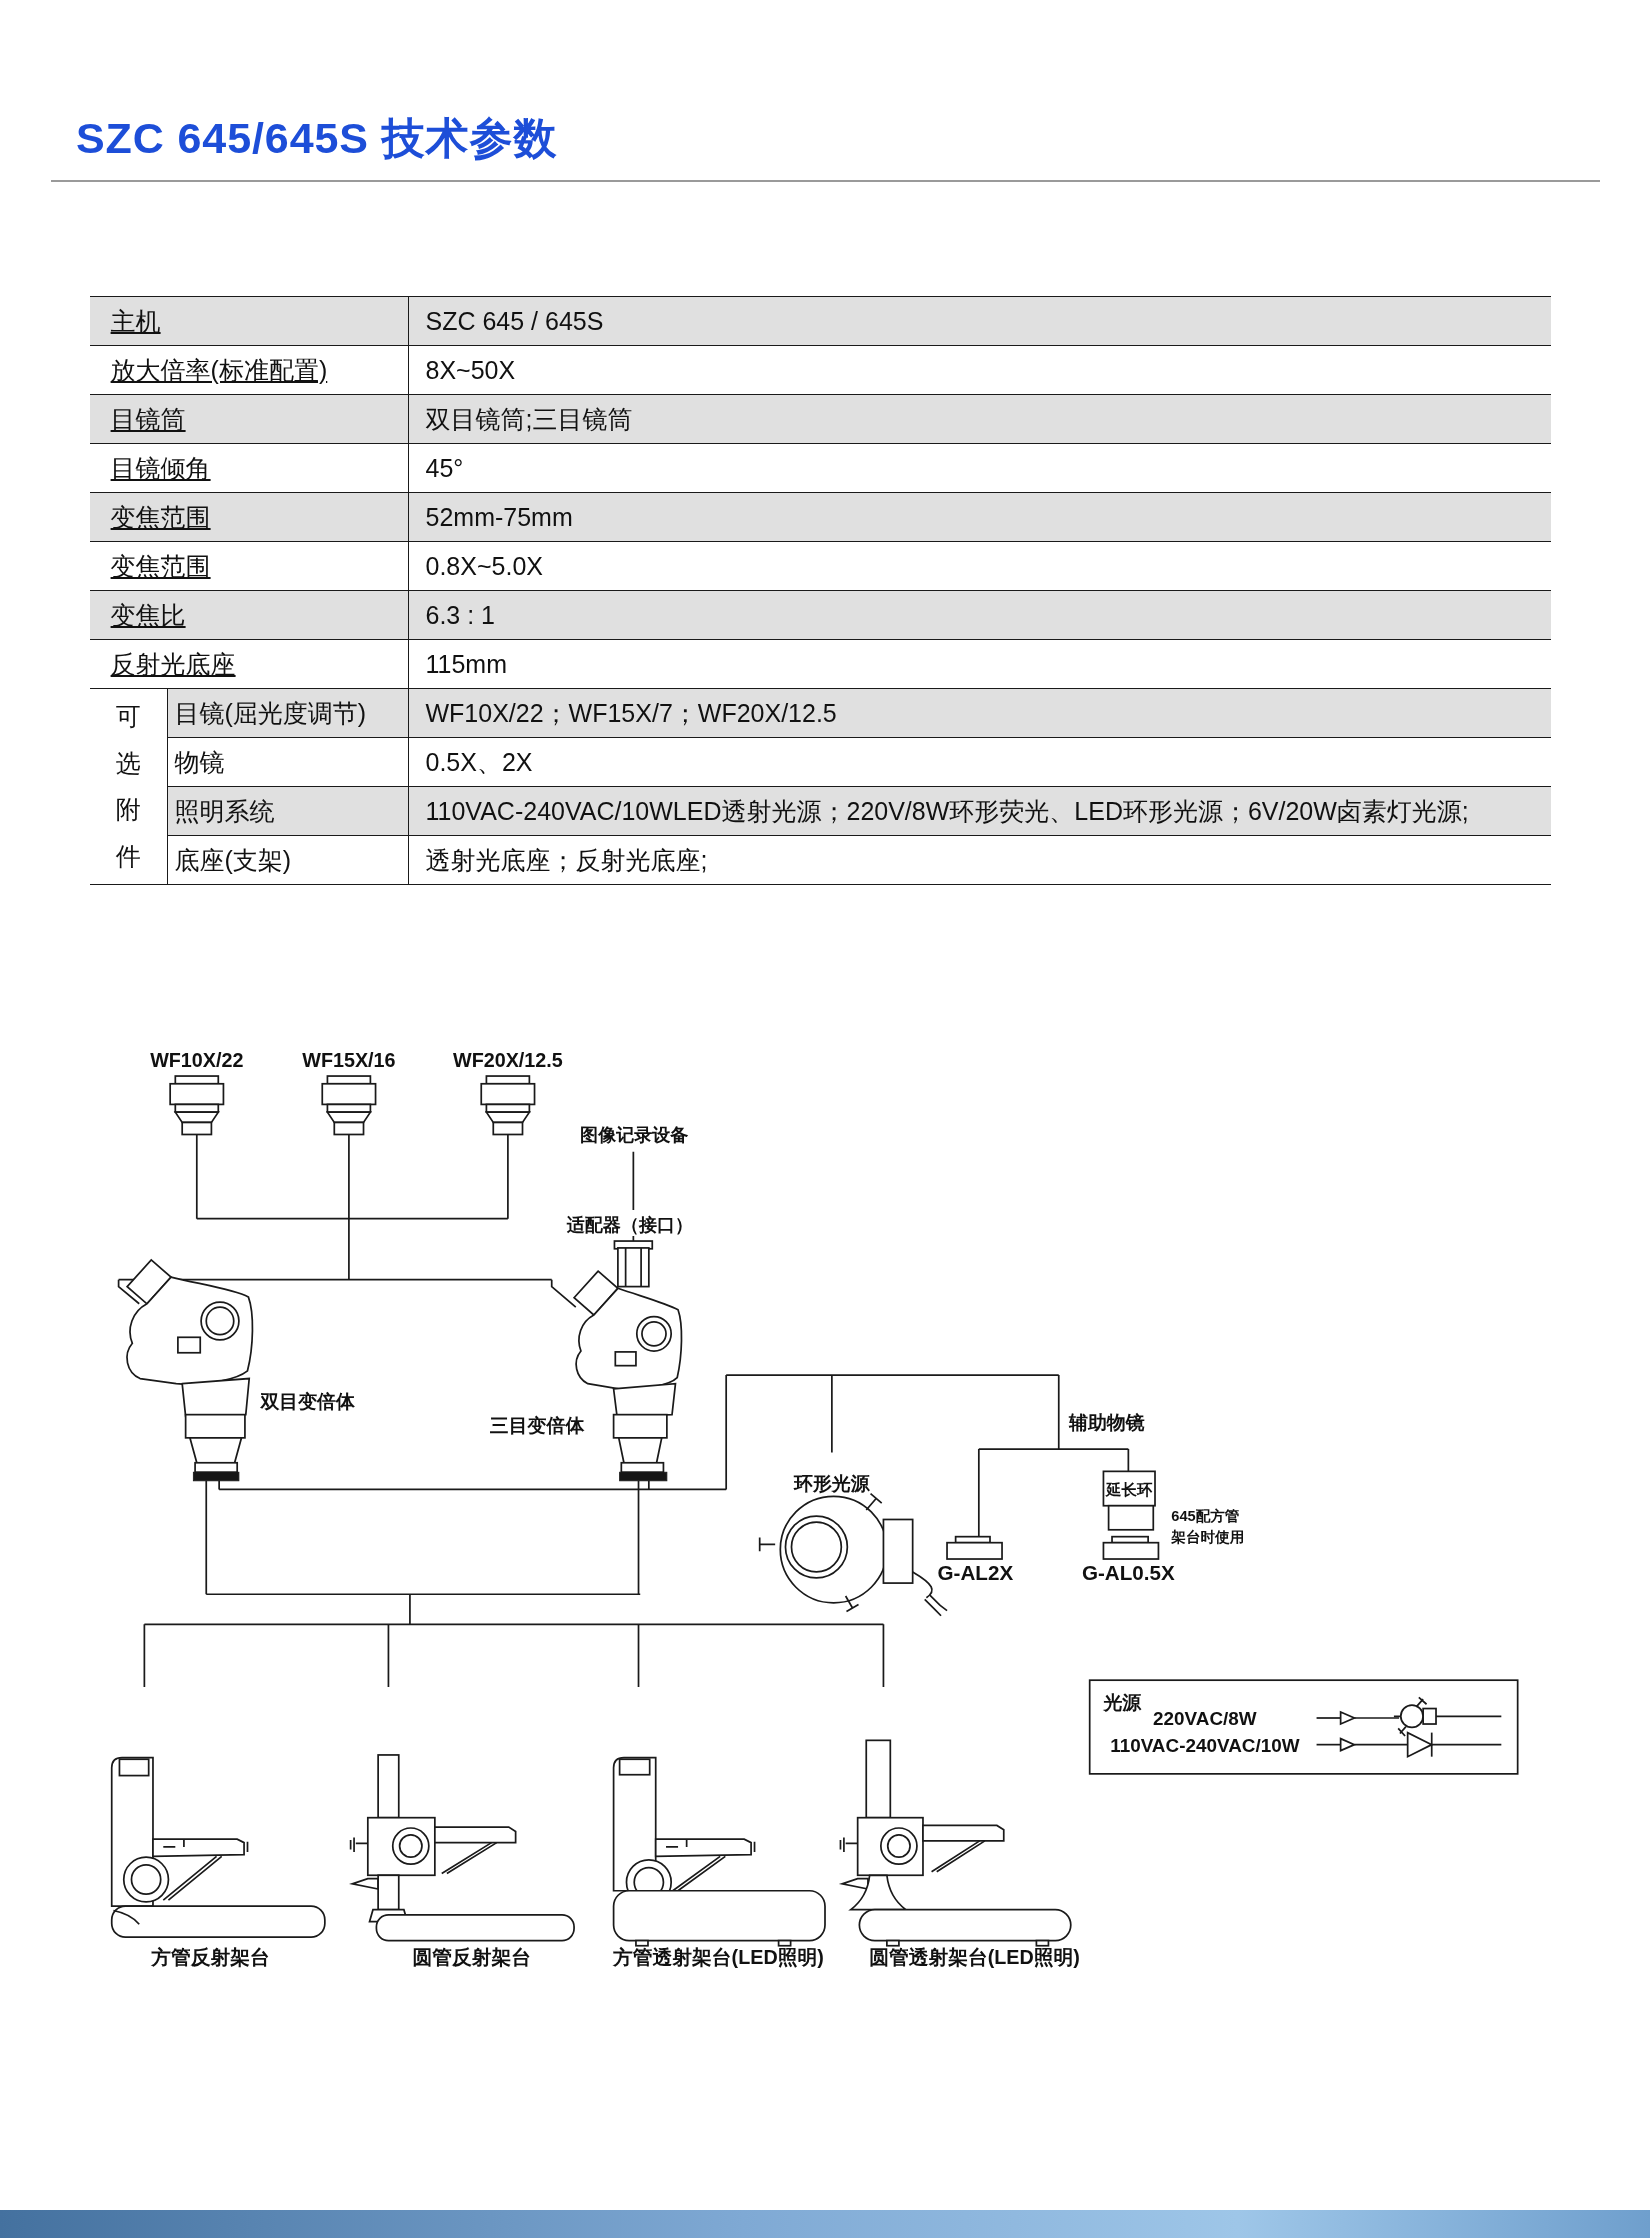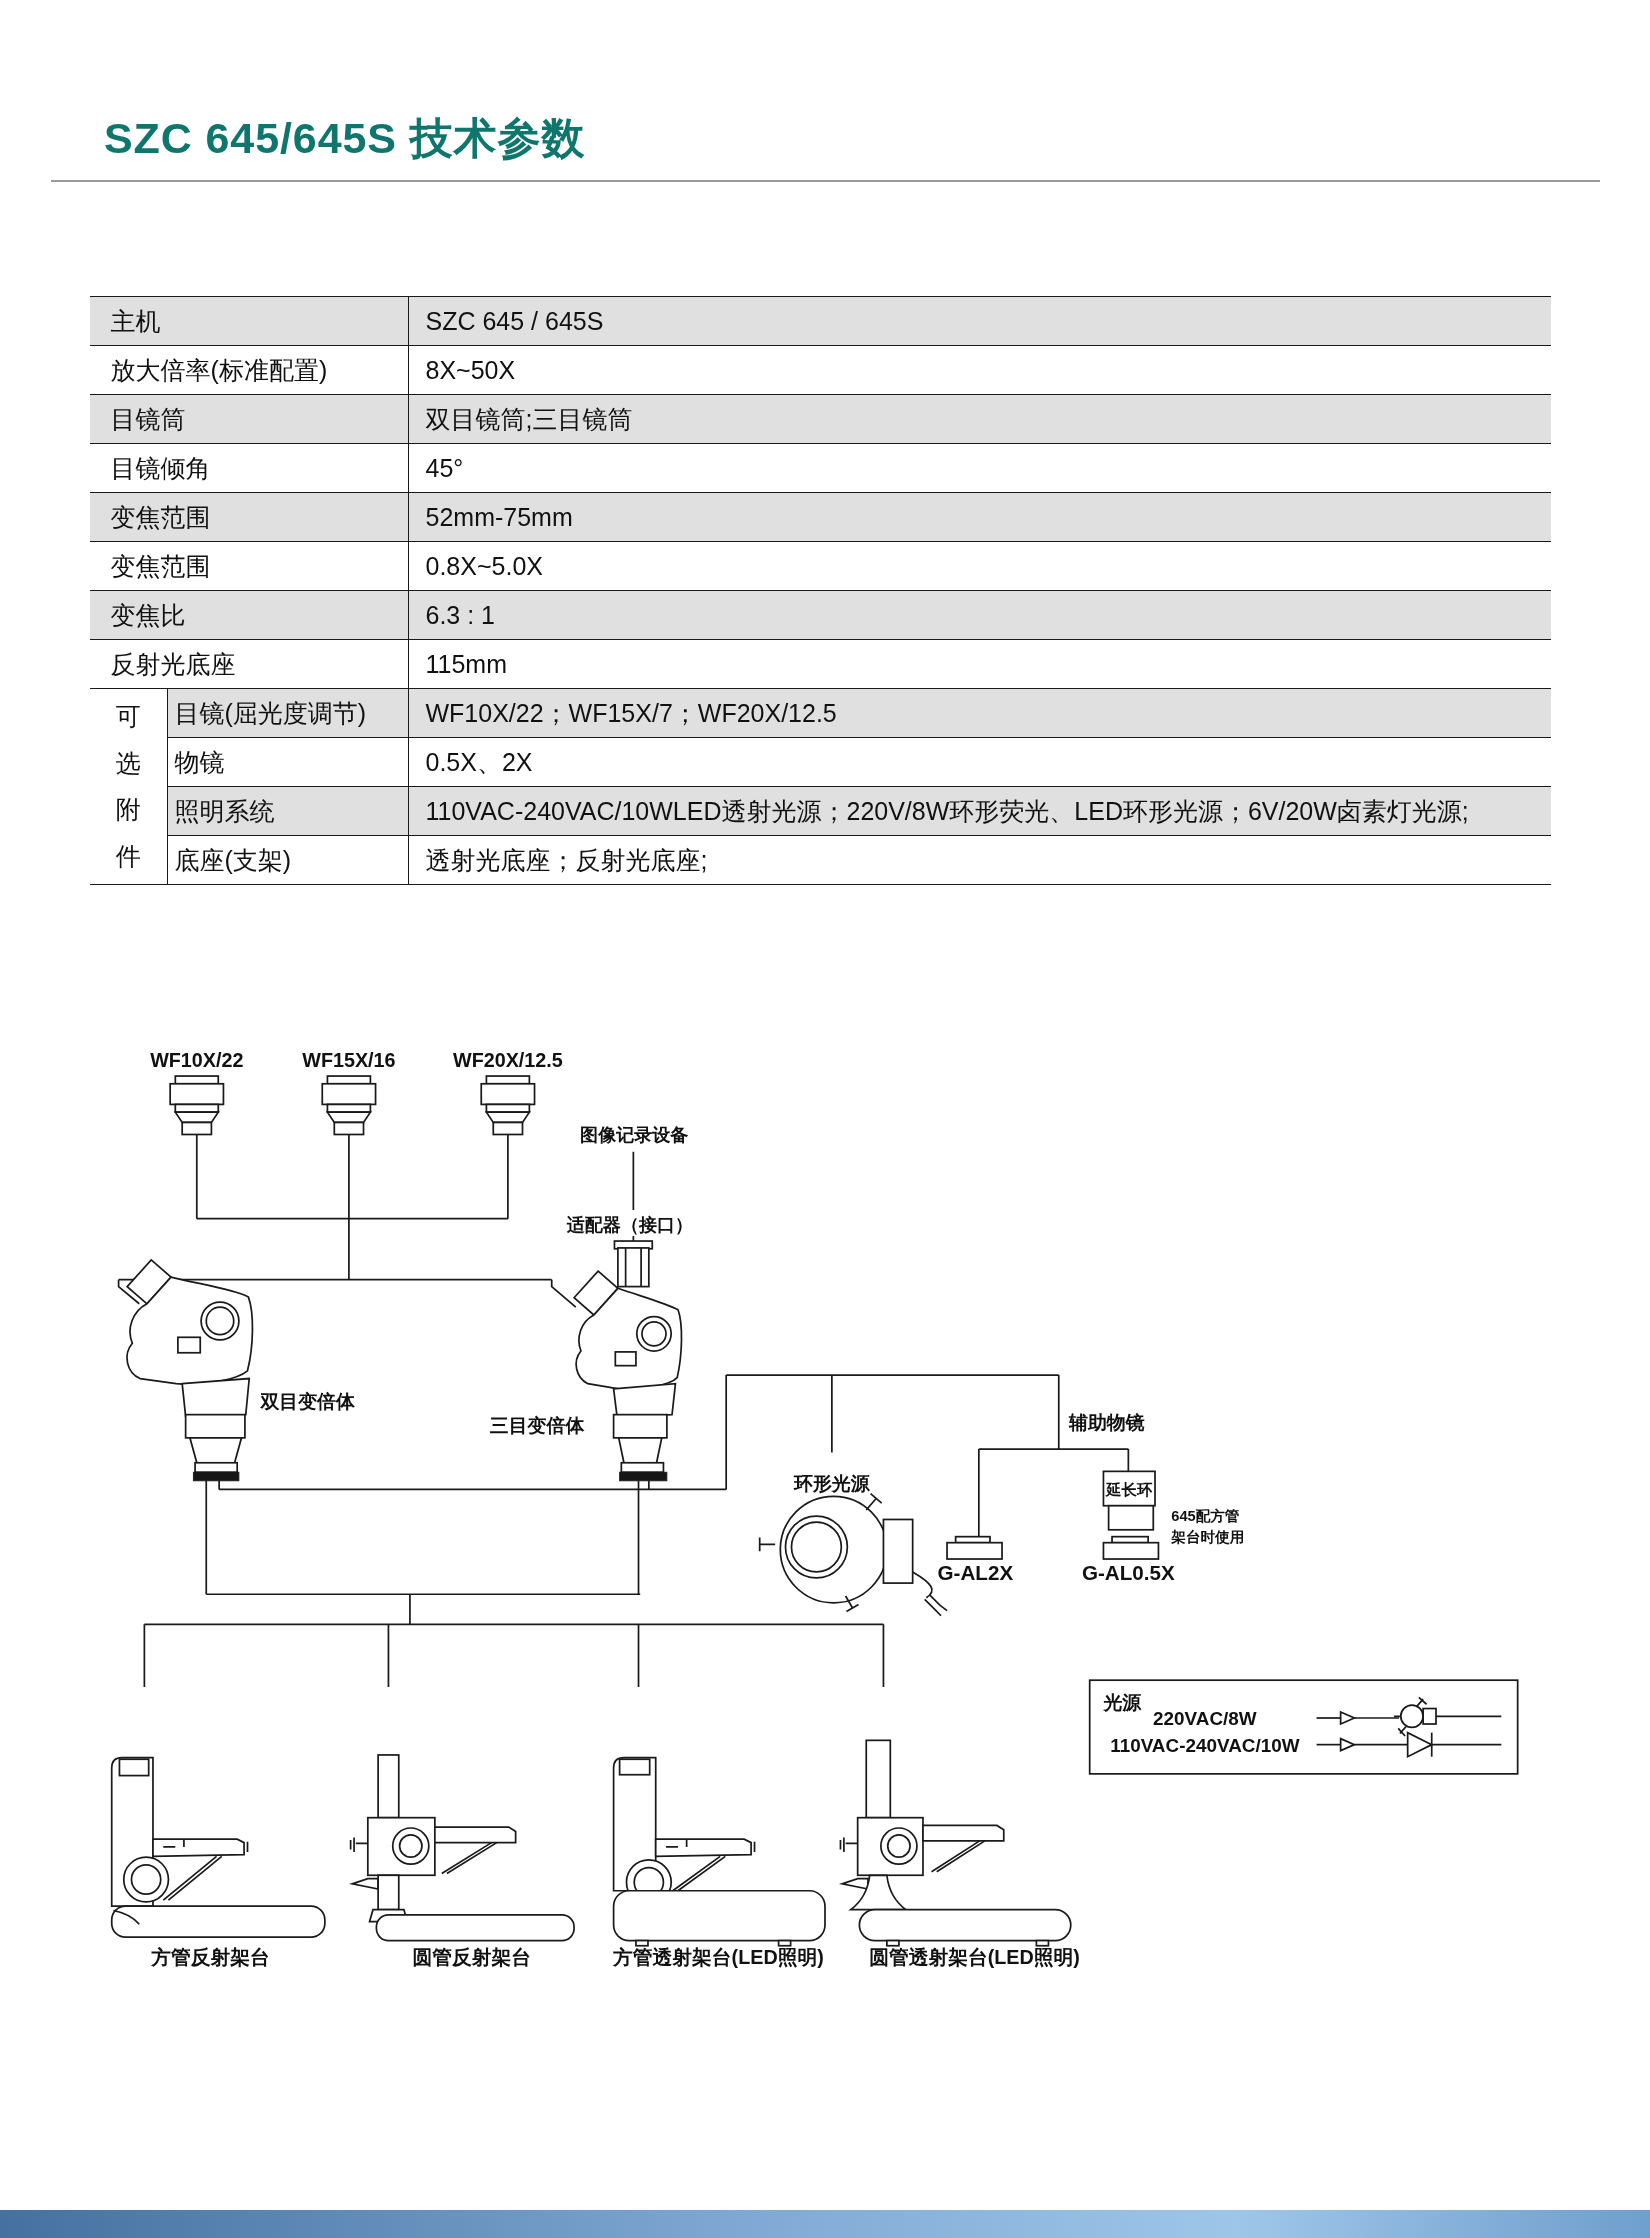--- a/index.html
+++ b/index.html
@@ -1,25 +1,25 @@
 <!DOCTYPE html>
 <html style="font-size:13.8px"><head>
 <meta charset="utf-8">
 <style>
   html,body{margin:0;padding:0;background:#fff;}
   .page{position:relative;width:1650px;height:2239px;background:#fff;overflow:hidden;
         font-family:"Liberation Sans",sans-serif;color:#111;}
   .title{position:absolute;left:76px;top:110px;font-size:43px;font-weight:bold;
-         color:#0f766e;letter-spacing:0.9px;white-space:nowrap;margin-left:28px;}
+         color:#1d4ed8;letter-spacing:0.9px;white-space:nowrap;}
   .title-rule{position:absolute;left:51px;top:180px;width:1549px;height:1.7px;background:#9a9a9a;}
   .spec{position:absolute;left:90px;top:296px;width:1461px;border-collapse:collapse;
         table-layout:fixed;font-size:25px;}
   .spec td{border-top:1.7px solid #1a1a1a;border-bottom:1.7px solid #1a1a1a;
            height:46px;vertical-align:middle;white-space:nowrap;overflow:hidden;}
-  .spec td.c-label{padding-left:20.6px;border-right:1.7px solid #1a1a1a;}
+  .spec td.c-label{padding-left:20.6px;border-right:1.7px solid #1a1a1a;text-decoration:underline;}
   .spec td.c-sub{padding-left:7px;border-right:1.7px solid #1a1a1a;}
   .spec td.c-group{border-right:1.7px solid #1a1a1a;padding:0;}
   .spec td.c-value{padding-left:17px;margin-left:13px;}
   .spec tr.g td{background:#e0e0e0;}
   .spec tr td.c-group{background:#fff;}
   .vchars{display:flex;flex-direction:column;justify-content:space-around;align-items:center;
           height:186px;font-size:25px;}
   .diagram{position:absolute;left:0;top:984px;}
   .diagram .ln{stroke:#1a1a1a;stroke-width:2;fill:none;}
   .diagram .shape{stroke:#1a1a1a;stroke-width:2;fill:#fff;}

